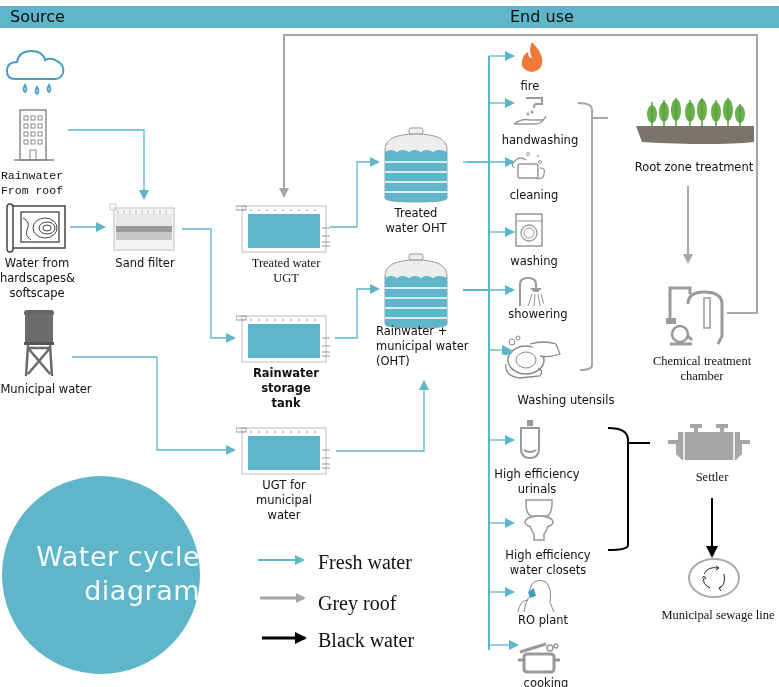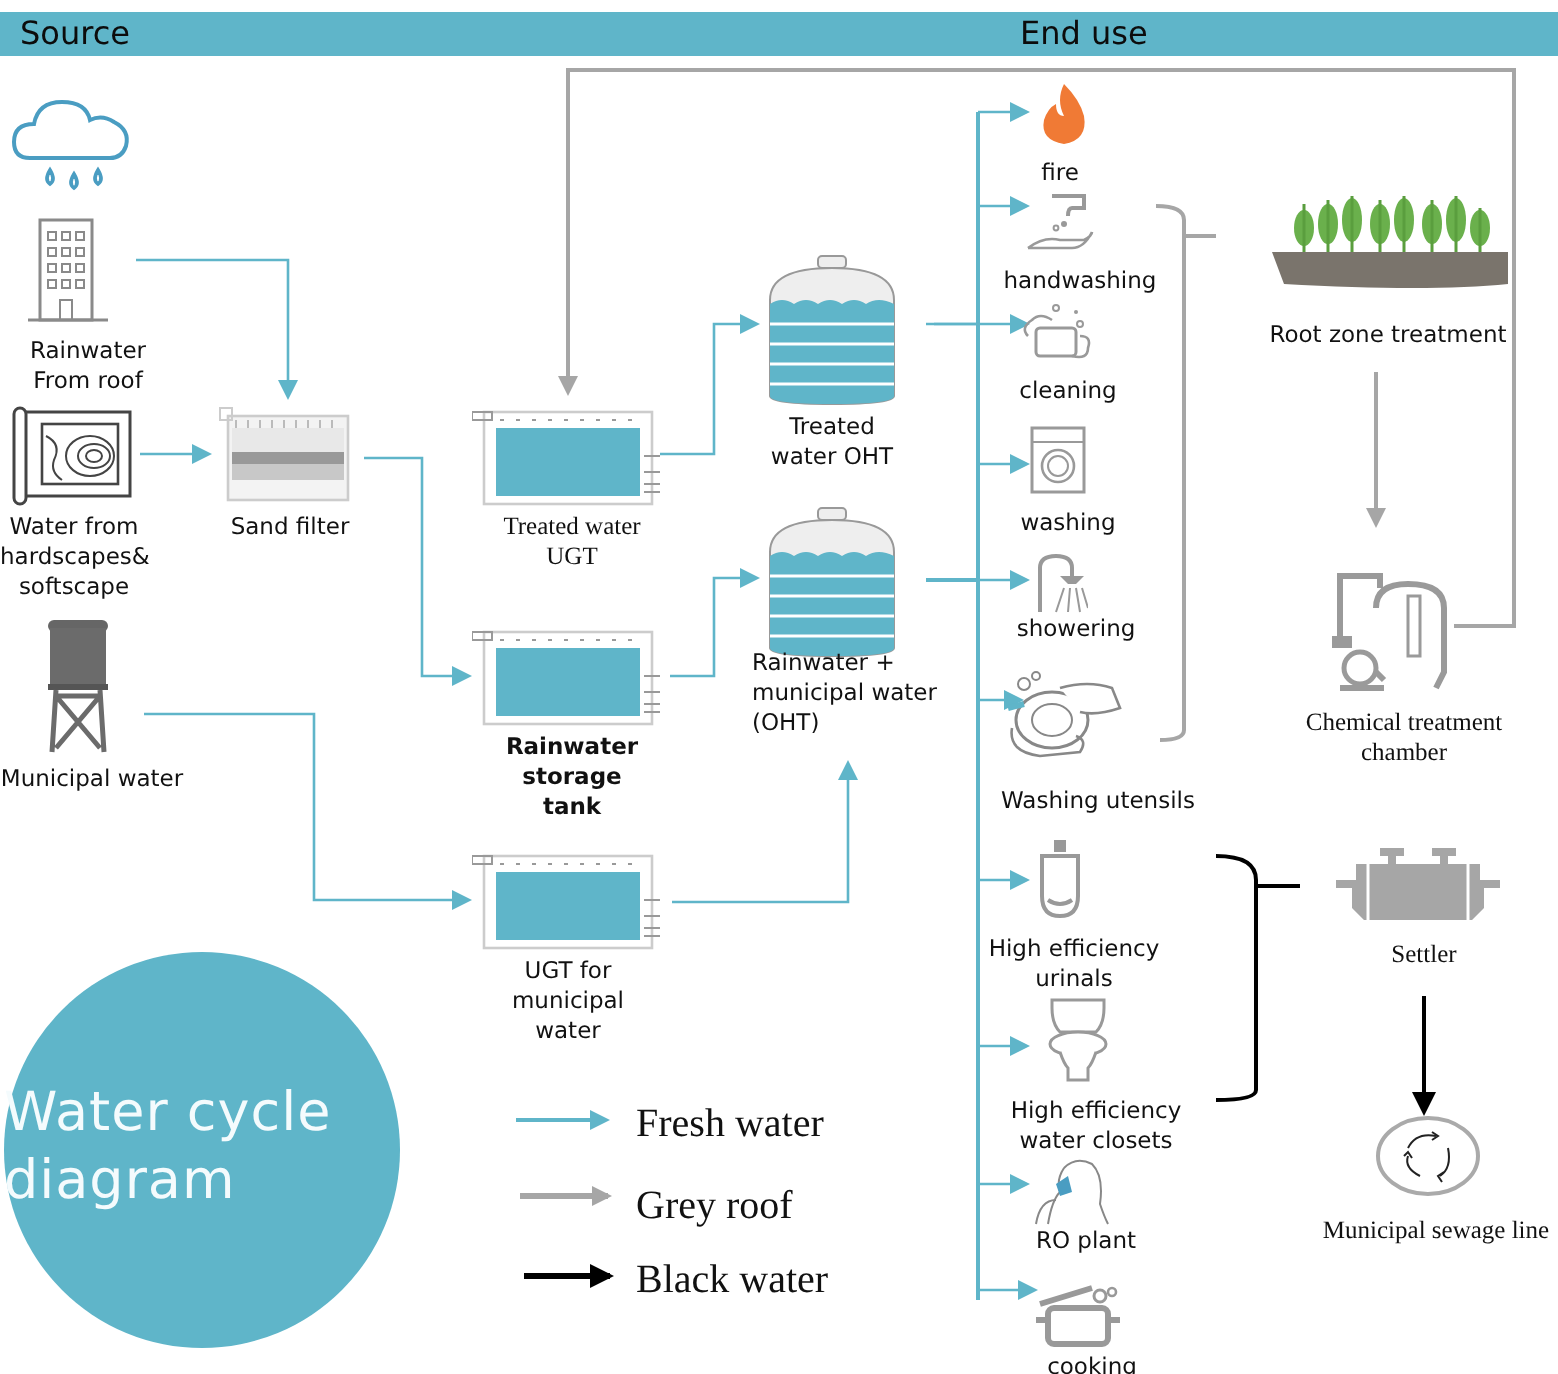--- a/index.html
+++ b/index.html
@@ -4,21 +4,21 @@
 <style>
   html, body { margin:0; padding:0; background:#ffffff; }
   body { width:779px; height:687px; position:relative; overflow:hidden; font-family:"Liberation Sans", sans-serif; color:#111; }
   .header-bar { position:absolute; left:0; top:6px; width:779px; height:22px; background:#5fb5c9; }
   .hdr-text { position:absolute; top:6px; font-size:16px; line-height:22px; color:#0c0c0c; font-family:"DejaVu Sans", sans-serif; }
   .lbl { position:absolute; font-size:11.5px; line-height:15px; text-align:center; color:#111; font-family:"DejaVu Sans", sans-serif; white-space:nowrap; }
   .lbl.serif { font-family:"Liberation Serif", serif; font-size:12.5px; }
   svg#flow { position:absolute; left:0; top:0; }
   .icon { position:absolute; }
   .circle-title { position:absolute; left:2px; top:476px; width:198px; height:198px; border-radius:50%; background:#5fb5c9; }
-  .circle-text { position:absolute; left:2px; top:540px; width:198px; text-align:left; color:#f4fbfd; font-size:27px; line-height:34px; font-family:"DejaVu Sans", sans-serif; letter-spacing:0.5px; white-space:pre-line; }
+  .circle-text { position:absolute; left:2px; top:540px; width:198px; text-align:right; color:#f4fbfd; font-size:27px; line-height:34px; font-family:"DejaVu Sans", sans-serif; letter-spacing:0.5px; white-space:pre-line; }
   .legend-label { position:absolute; left:318px; font-family:"Liberation Serif", serif; font-size:20px; color:#111; }
 </style>
 </head>
 <body>
 
 <div class="header-bar"></div>
 <div class="hdr-text" style="left:10px;">Source</div>
 <div class="hdr-text" style="left:510px;">End use</div>
 
 <svg id="flow" width="779" height="687">
@@ -98,21 +98,21 @@
     <rect x="10" y="24" width="4" height="4"></rect>
       <rect x="17" y="24" width="4" height="4"></rect>
       <rect x="24" y="24" width="4" height="4"></rect>
     <rect x="10" y="32" width="4" height="4"></rect>
       <rect x="17" y="32" width="4" height="4"></rect>
       <rect x="24" y="32" width="4" height="4"></rect>
     <rect x="16" y="42" width="6" height="10"></rect>
   </g>
   <line x1="0" y1="52" x2="40" y2="52" stroke="#8a8a8a" stroke-width="1.5"></line>
 </svg>
-<div class="lbl" style="left:12px;top:168px;width:64px;white-space:pre-line;">Rainwater
+<div class="lbl" style="left:0;top:168px;width:64px;white-space:pre-line;font-family:Liberation Mono, monospace;">Rainwater
 From roof</div>
 
 <svg class="icon" style="left:5px;top:202px;" width="62" height="52">
   <rect x="6" y="4" width="54" height="42" fill="#fff" stroke="#444" stroke-width="1.5"></rect>
   <rect x="2" y="2" width="6" height="48" rx="3" fill="#fff" stroke="#444" stroke-width="1.5"></rect>
   <rect x="16" y="10" width="38" height="30" fill="none" stroke="#444" stroke-width="1.3"></rect>
   <g fill="none" stroke="#444" stroke-width="1">
     <ellipse cx="42" cy="26" rx="4" ry="3"></ellipse>
       <ellipse cx="42" cy="26" rx="8" ry="6"></ellipse>
       <ellipse cx="40" cy="26" rx="12" ry="10"></ellipse>
@@ -246,21 +246,21 @@
 
 <svg class="icon" style="left:500px;top:332px;" width="62" height="48">
   <ellipse cx="26" cy="28" rx="18" ry="14" fill="#fff" stroke="#888" stroke-width="1.5"></ellipse>
   <ellipse cx="26" cy="28" rx="10" ry="8" fill="none" stroke="#888"></ellipse>
   <path d="M30,12 Q44,8 56,12 L60,22 Q48,26 40,24" fill="#fff" stroke="#888" stroke-width="1.3"></path>
   <path d="M6,32 Q4,44 20,46 L40,44 Q44,38 38,36" fill="none" stroke="#888" stroke-width="1.3"></path>
   <circle cx="12" cy="10" r="3" fill="none" stroke="#888"></circle>
     <circle cx="18" cy="6" r="2" fill="none" stroke="#888"></circle>
   <path d="M4,22 L12,20" stroke="#5fb5c9" stroke-width="3"></path>
 </svg>
-<div class="lbl" style="left:496px;top:393px;width:106px;text-align:center;">Washing utensils</div>
+<div class="lbl" style="left:513px;top:393px;width:106px;text-align:center;">Washing utensils</div>
 
 <svg class="icon" style="left:518px;top:418px;" width="24" height="42">
   <rect x="9" y="2" width="6" height="6" fill="#999"></rect>
   <path d="M3,10 H21 V30 Q21,40 12,40 Q3,40 3,30 Z" fill="#fff" stroke="#999" stroke-width="2"></path>
   <path d="M6,32 Q12,36 18,32" fill="none" stroke="#999" stroke-width="2"></path>
 </svg>
 <div class="lbl" style="left:488px;top:467px;width:98px;white-space:pre-line;">High efficiency
 urinals</div>
 
 <svg class="icon" style="left:522px;top:498px;" width="34" height="44">

